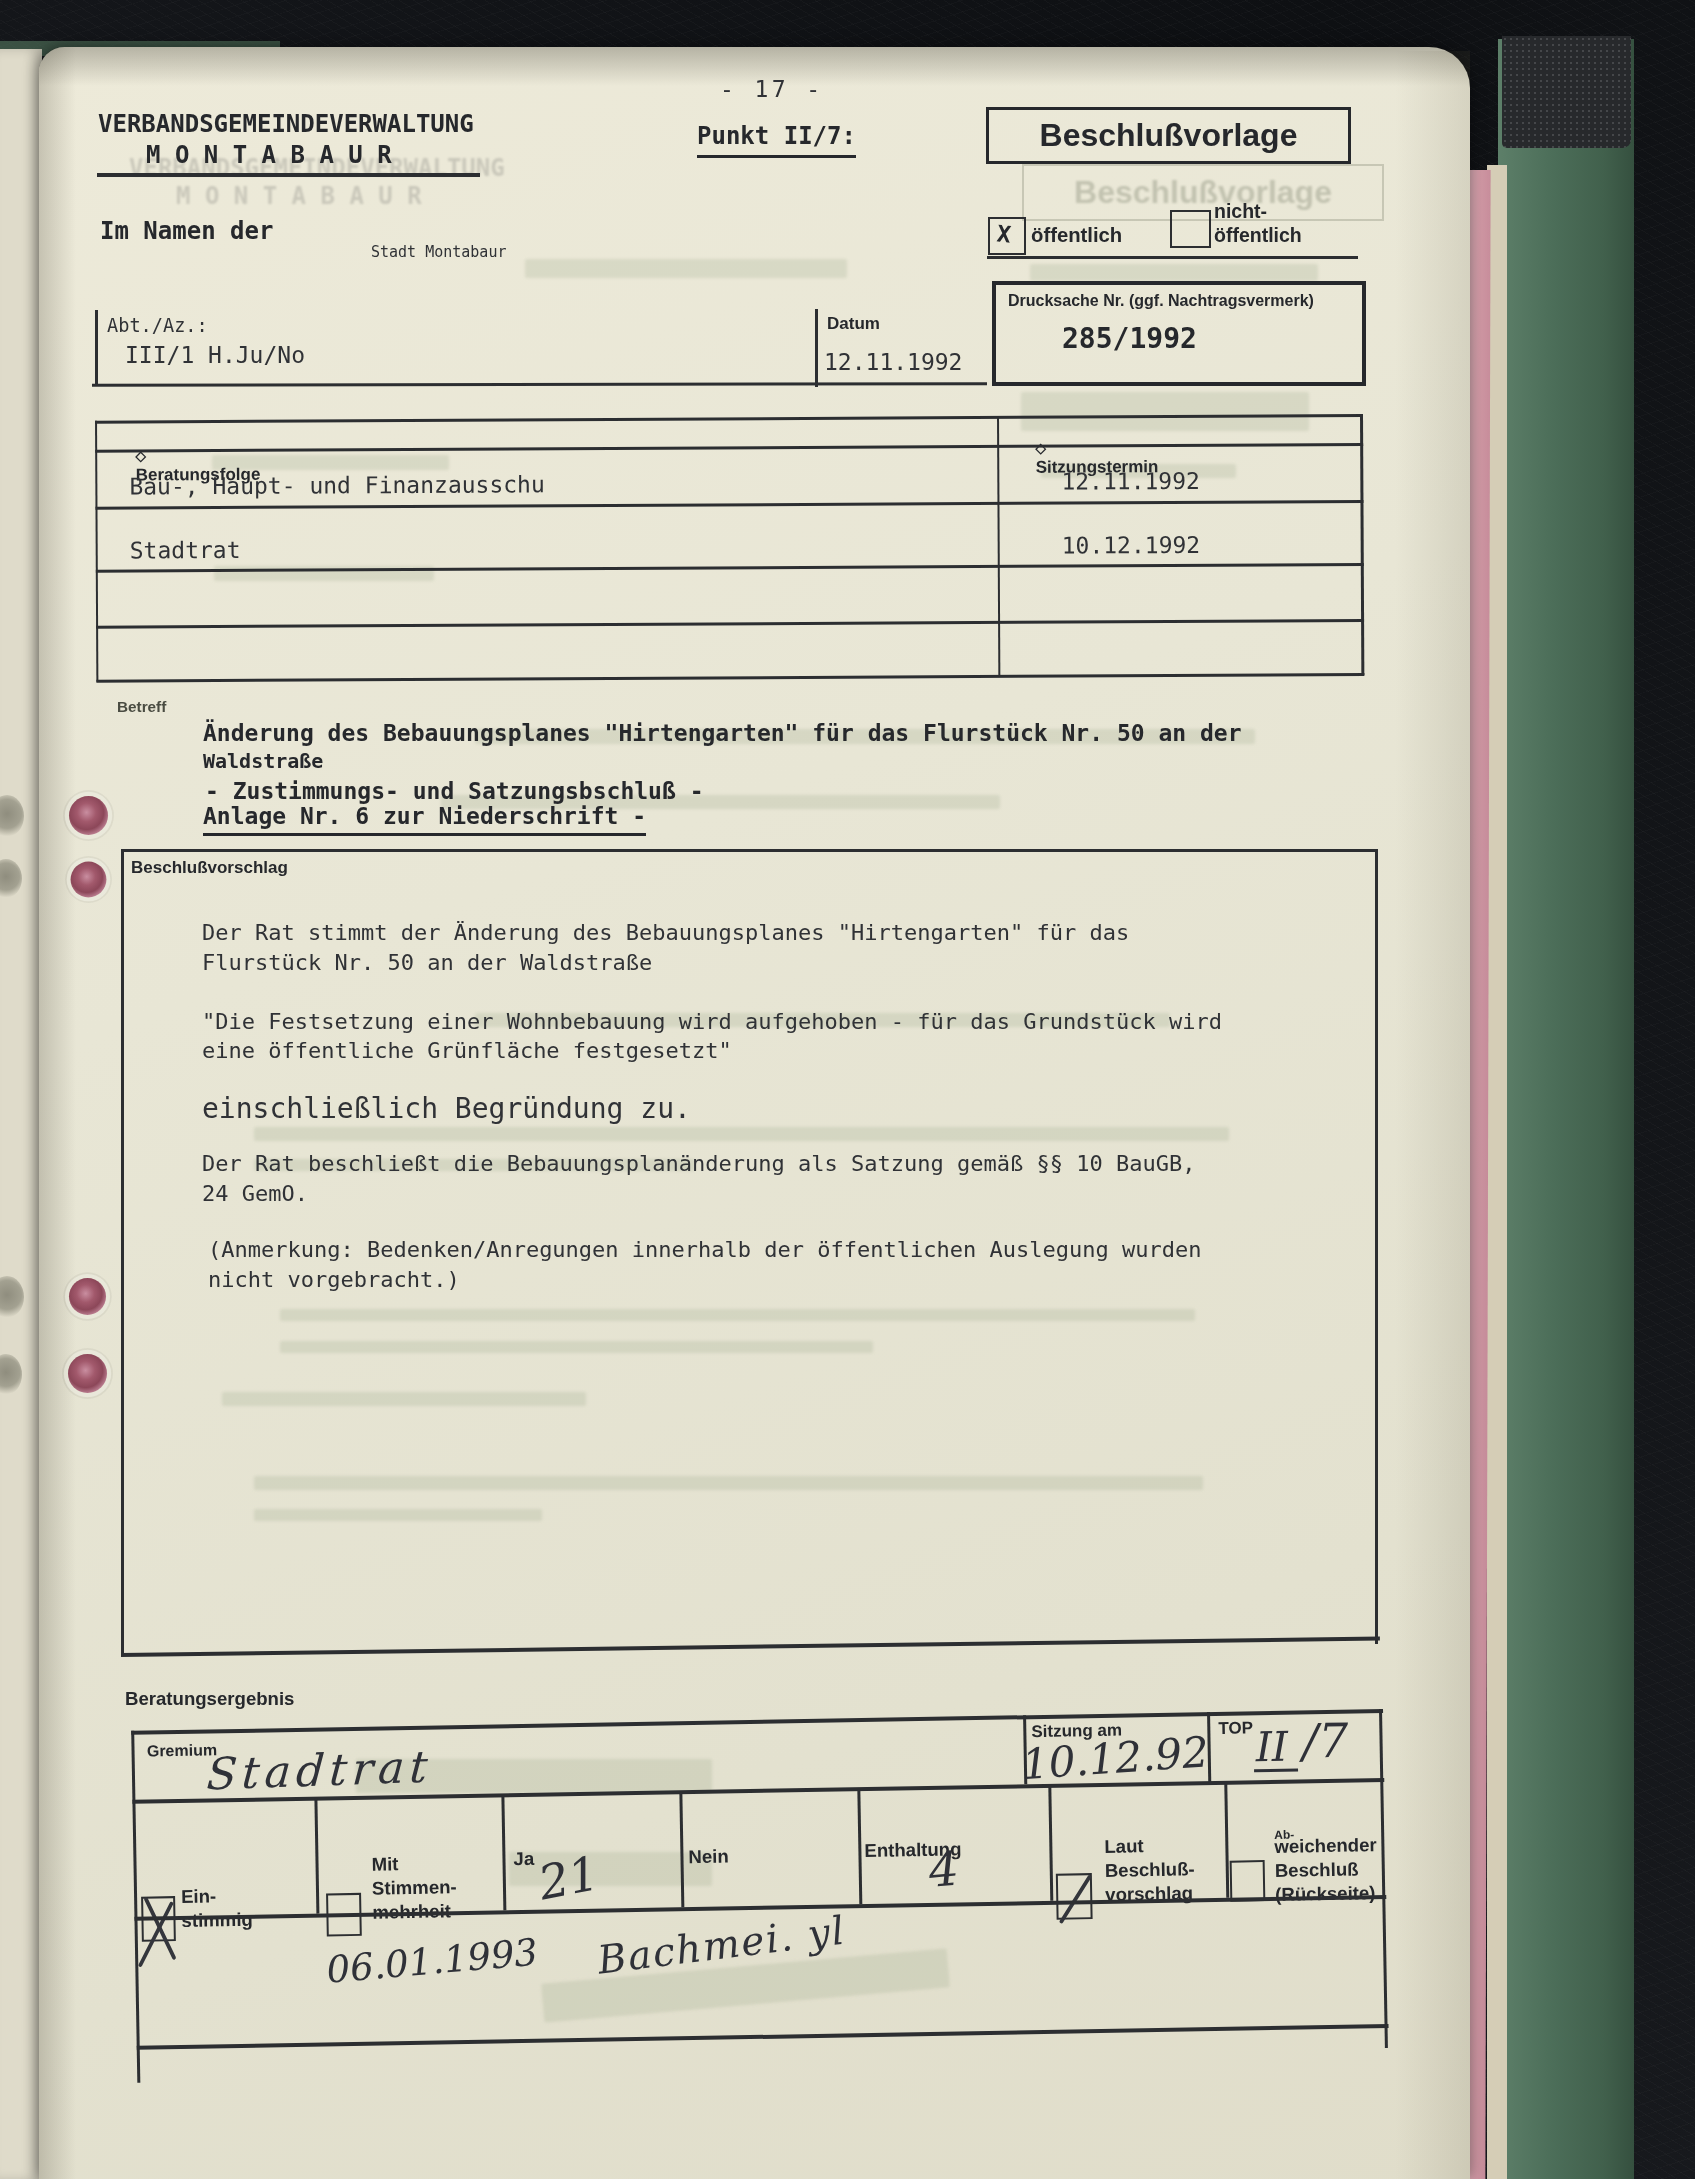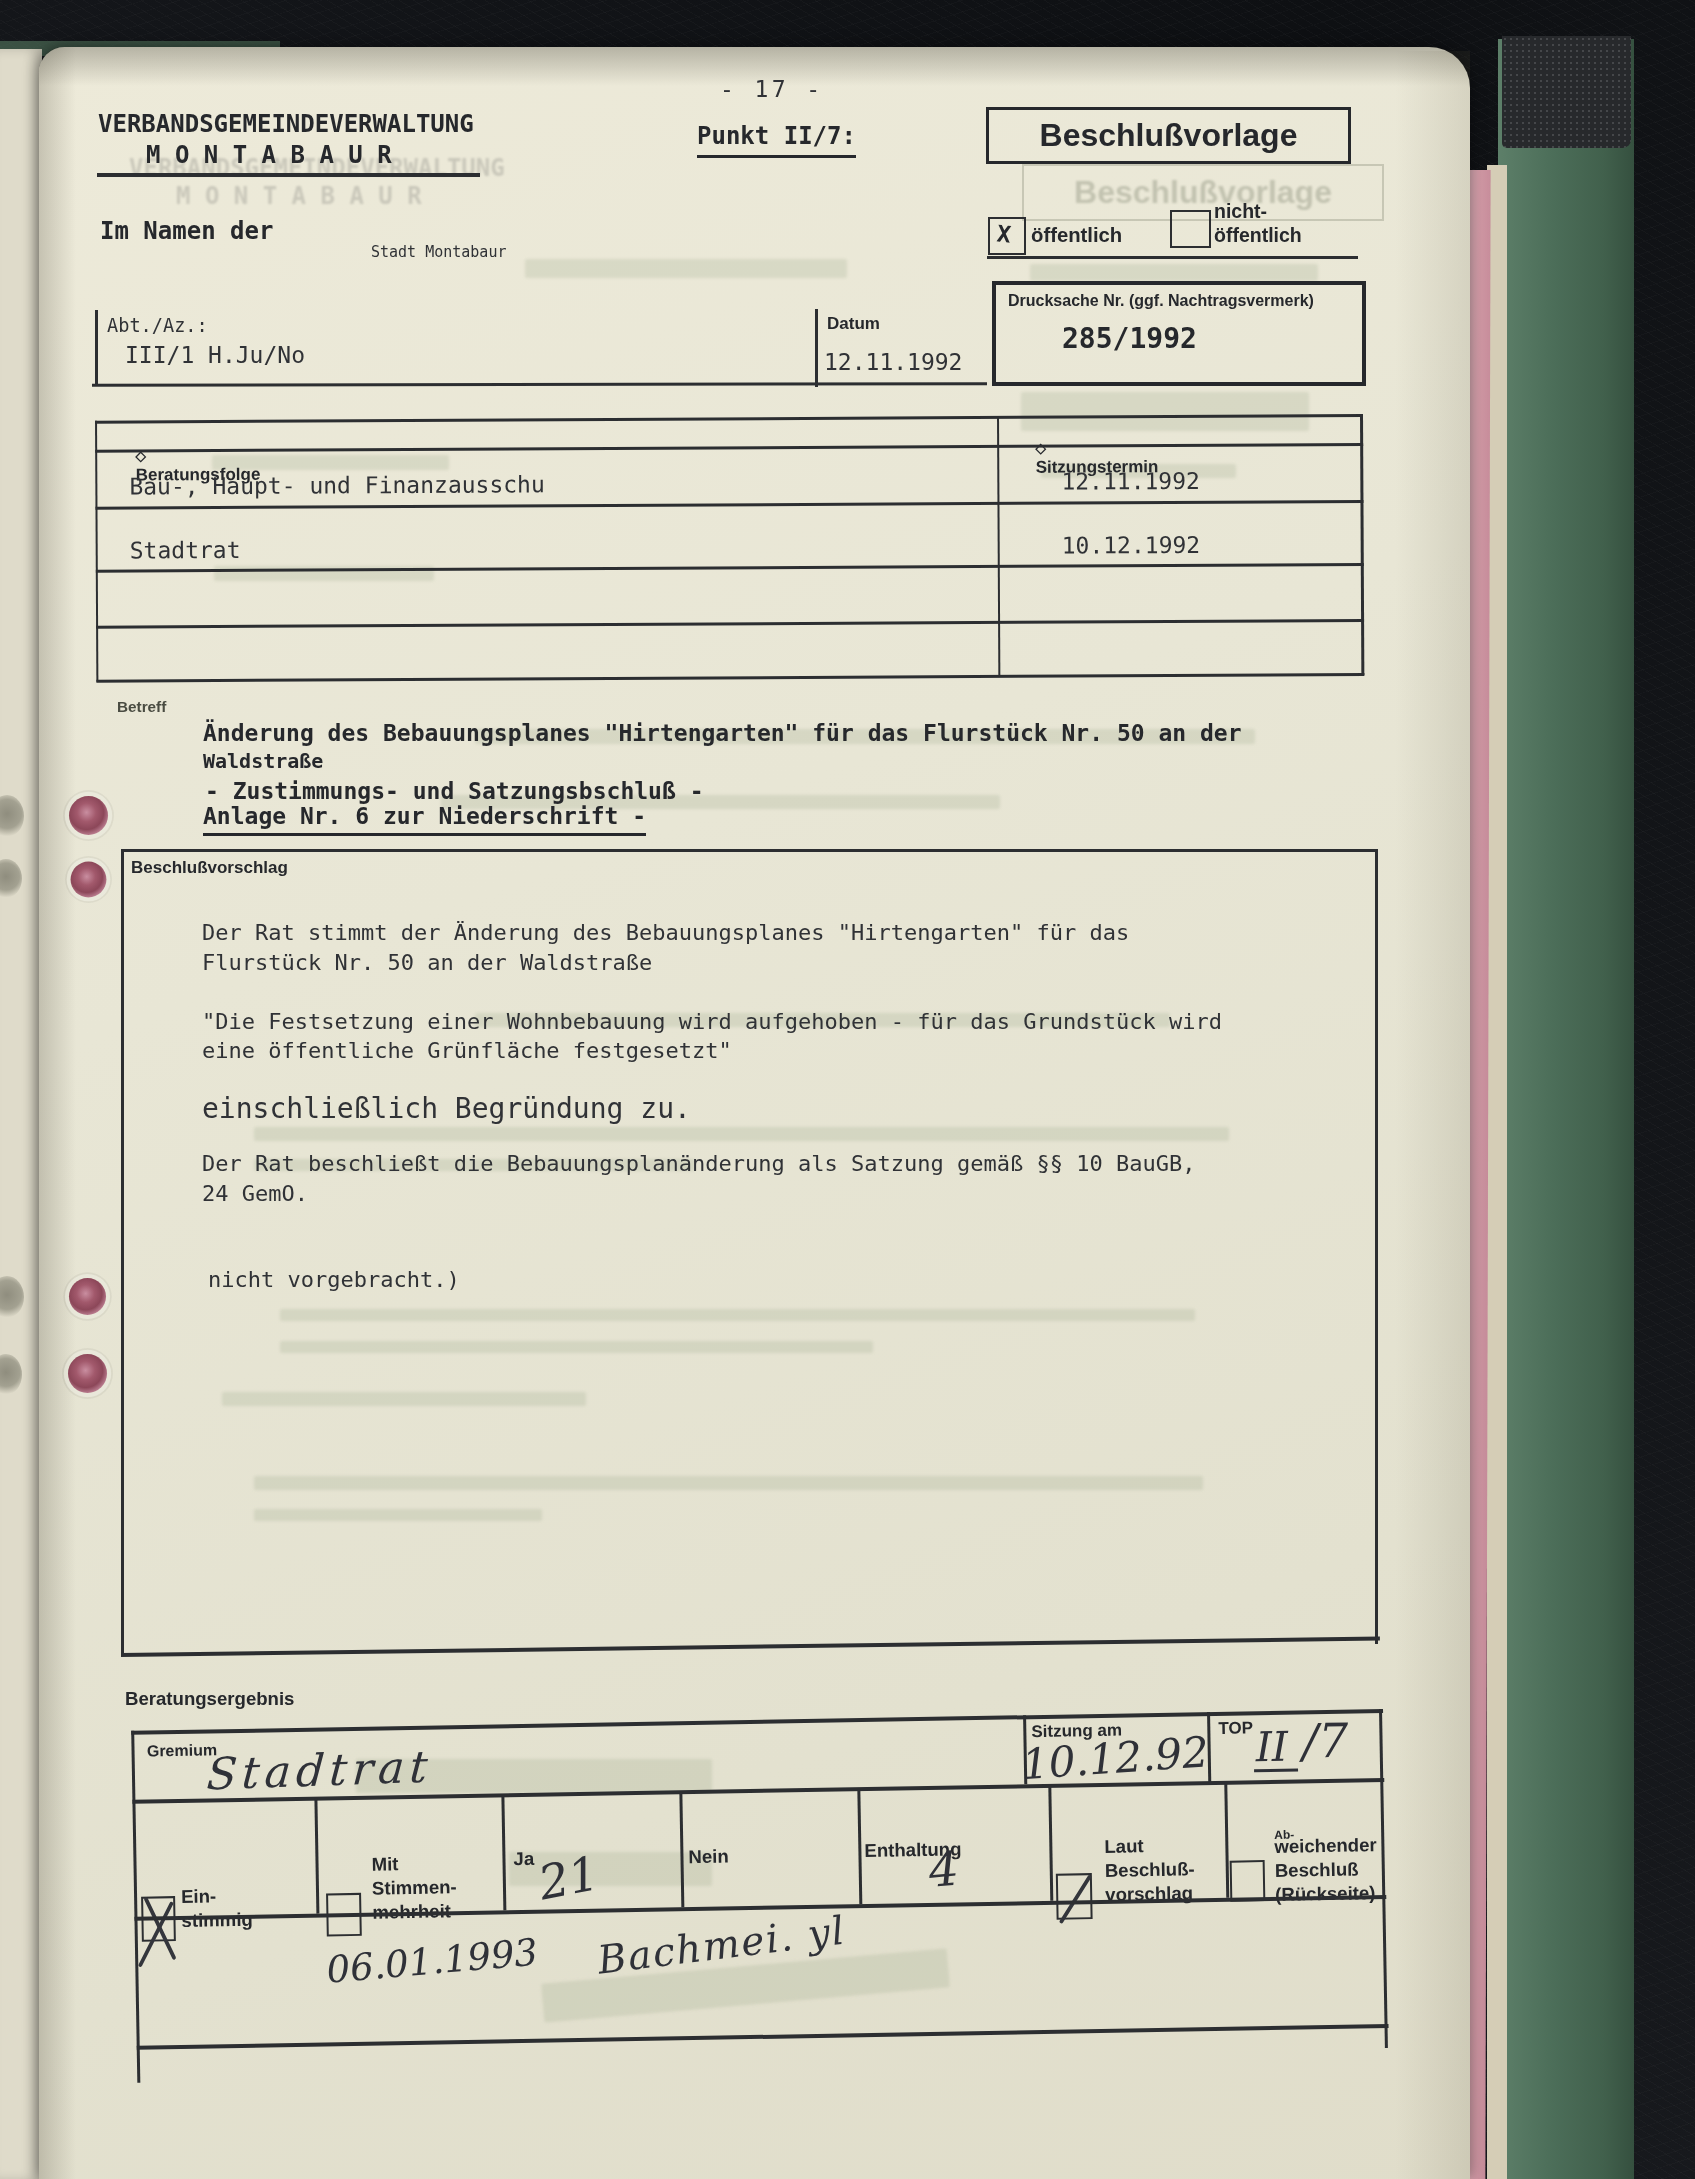--- a/index.html
+++ b/index.html
@@ -149,20 +149,21 @@
   <div class="vl" style="left:1375px;top:849px;width:3.4px;height:795px;"></div>
   <div class="hl" style="left:121px;top:1653px;width:1259px;height:4.2px;transform:rotate(-.75deg);transform-origin:0 50%;"></div>
   <div class="el form" style="left:131px;top:858px;font-size:17px;">Beschlußvorschlag</div>
   <div class="el mono" style="left:202px;top:920px;font-size:22px;">Der Rat stimmt der Änderung des Bebauungsplanes "Hirtengarten" für das</div>
   <div class="el mono" style="left:202px;top:950px;font-size:22px;">Flurstück Nr. 50 an der Waldstraße</div>
   <div class="el mono" style="left:202px;top:1009px;font-size:22px;">"Die Festsetzung einer Wohnbebauung wird aufgehoben - für das Grundstück wird</div>
   <div class="el mono" style="left:202px;top:1038px;font-size:22px;">eine öffentliche Grünfläche festgesetzt"</div>
   <div class="el mono" style="left:202px;top:1092px;font-size:28px;">einschließlich Begründung zu.</div>
   <div class="el mono" style="left:202px;top:1151px;font-size:22px;">Der Rat beschließt die Bebauungsplanänderung als Satzung gemäß §§ 10 BauGB,</div>
   <div class="el mono" style="left:202px;top:1181px;font-size:22px;">24 GemO.</div>
+  <div class="el mono" style="left:208px;top:1237px;font-size:22px;">(Anmerkung: Bedenken/Anregungen innerhalb der öffentlichen Auslegung wurden</div>
   <div class="el mono" style="left:208px;top:1267px;font-size:22px;">nicht vorgebracht.)</div>
 
   <div class="el form" style="left:125px;top:1688px;font-size:18.6px;">Beratungsergebnis</div>
 
   <div class="el" style="left:131px;top:1709px;width:1252px;height:373px;transform:rotate(-1deg);transform-origin:100% 0;">
     <div class="hl" style="left:0;top:0;width:1252px;height:4.2px;"></div>
     <div class="vl" style="left:0;top:0;width:2.5px;height:352px;"></div>
     <div class="vl" style="left:1248px;top:0;width:3.4px;height:339px;"></div>
 
     <div class="el form" style="left:15.3px;top:12px;font-size:16px;font-weight:600;">Gremium</div>

